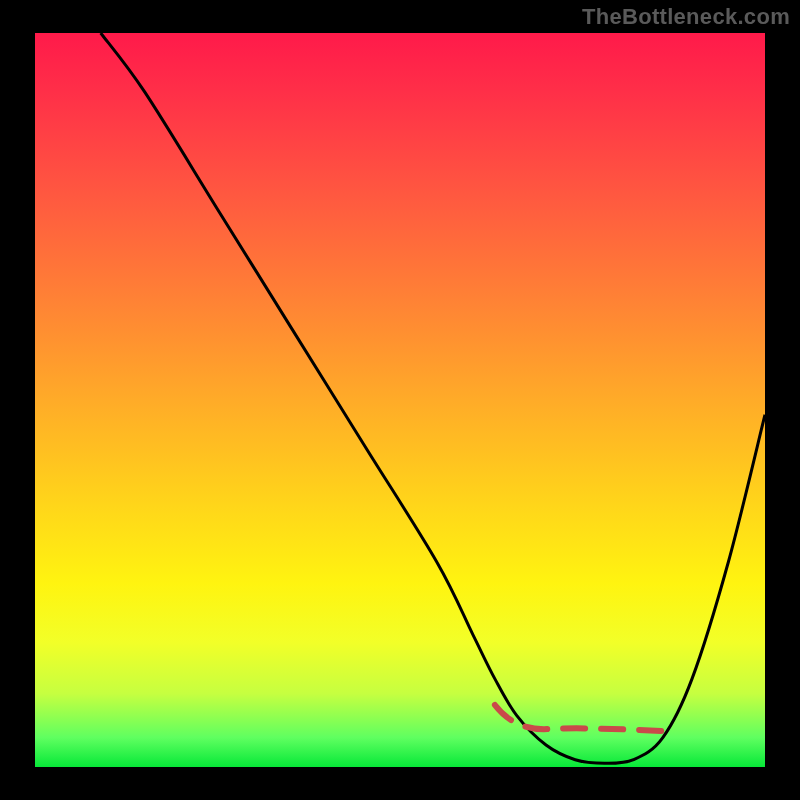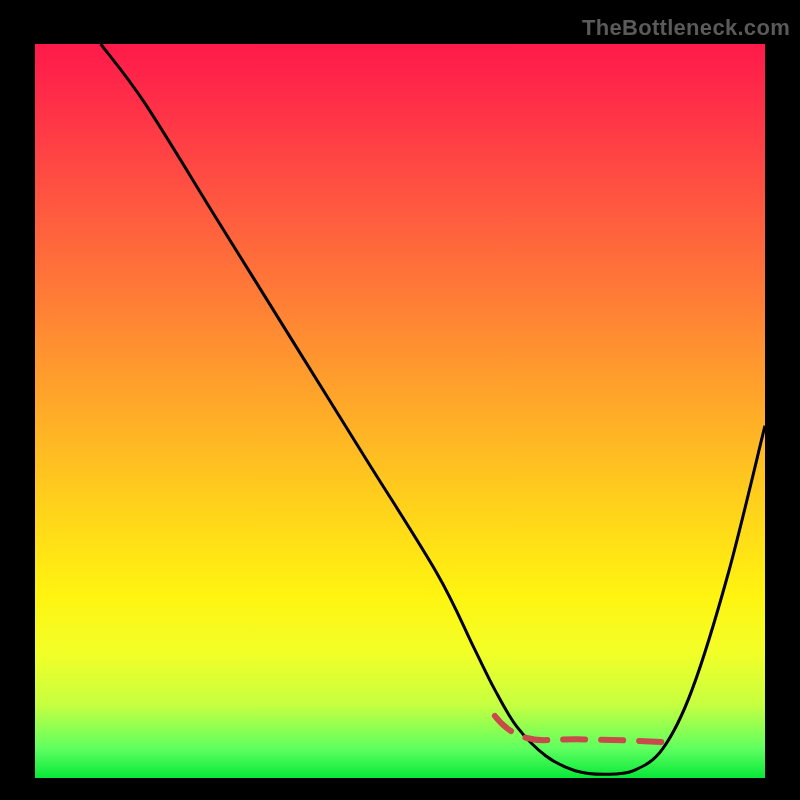--- a/index.html
+++ b/index.html
@@ -1,17 +1,17 @@
 <!DOCTYPE html>
 <html><head>
 <meta charset="utf-8">
 <style>
 * { margin: 0; padding: 0; box-sizing: border-box; }
 html, body { width: 800px; height: 800px; overflow: hidden; background: #000; font-family: Arial, Helvetica, sans-serif; }
-.stage { position: relative; width: 800px; height: 700px; background: #000; margin-top: 11px; }
+.stage { position: relative; width: 800px; height: 700px; background: #000; }
 .watermark { position: absolute; top: 4px; right: 10px; color: #5a5a5a; font-size: 22px; font-weight: 600; letter-spacing: .3px; user-select: none; }
 .plot { position: absolute; left: 35px; top: 33px; width: 730px; height: 734px; }
 .gradient { position: absolute; inset: 0; background: linear-gradient(
   to bottom,
   #ff1a4a 0%,
   #ff2f48 8%,
   #ff5840 22%,
   #ff7e36 35%,
   #ffa52a 48%,
   #ffcf1c 62%,

